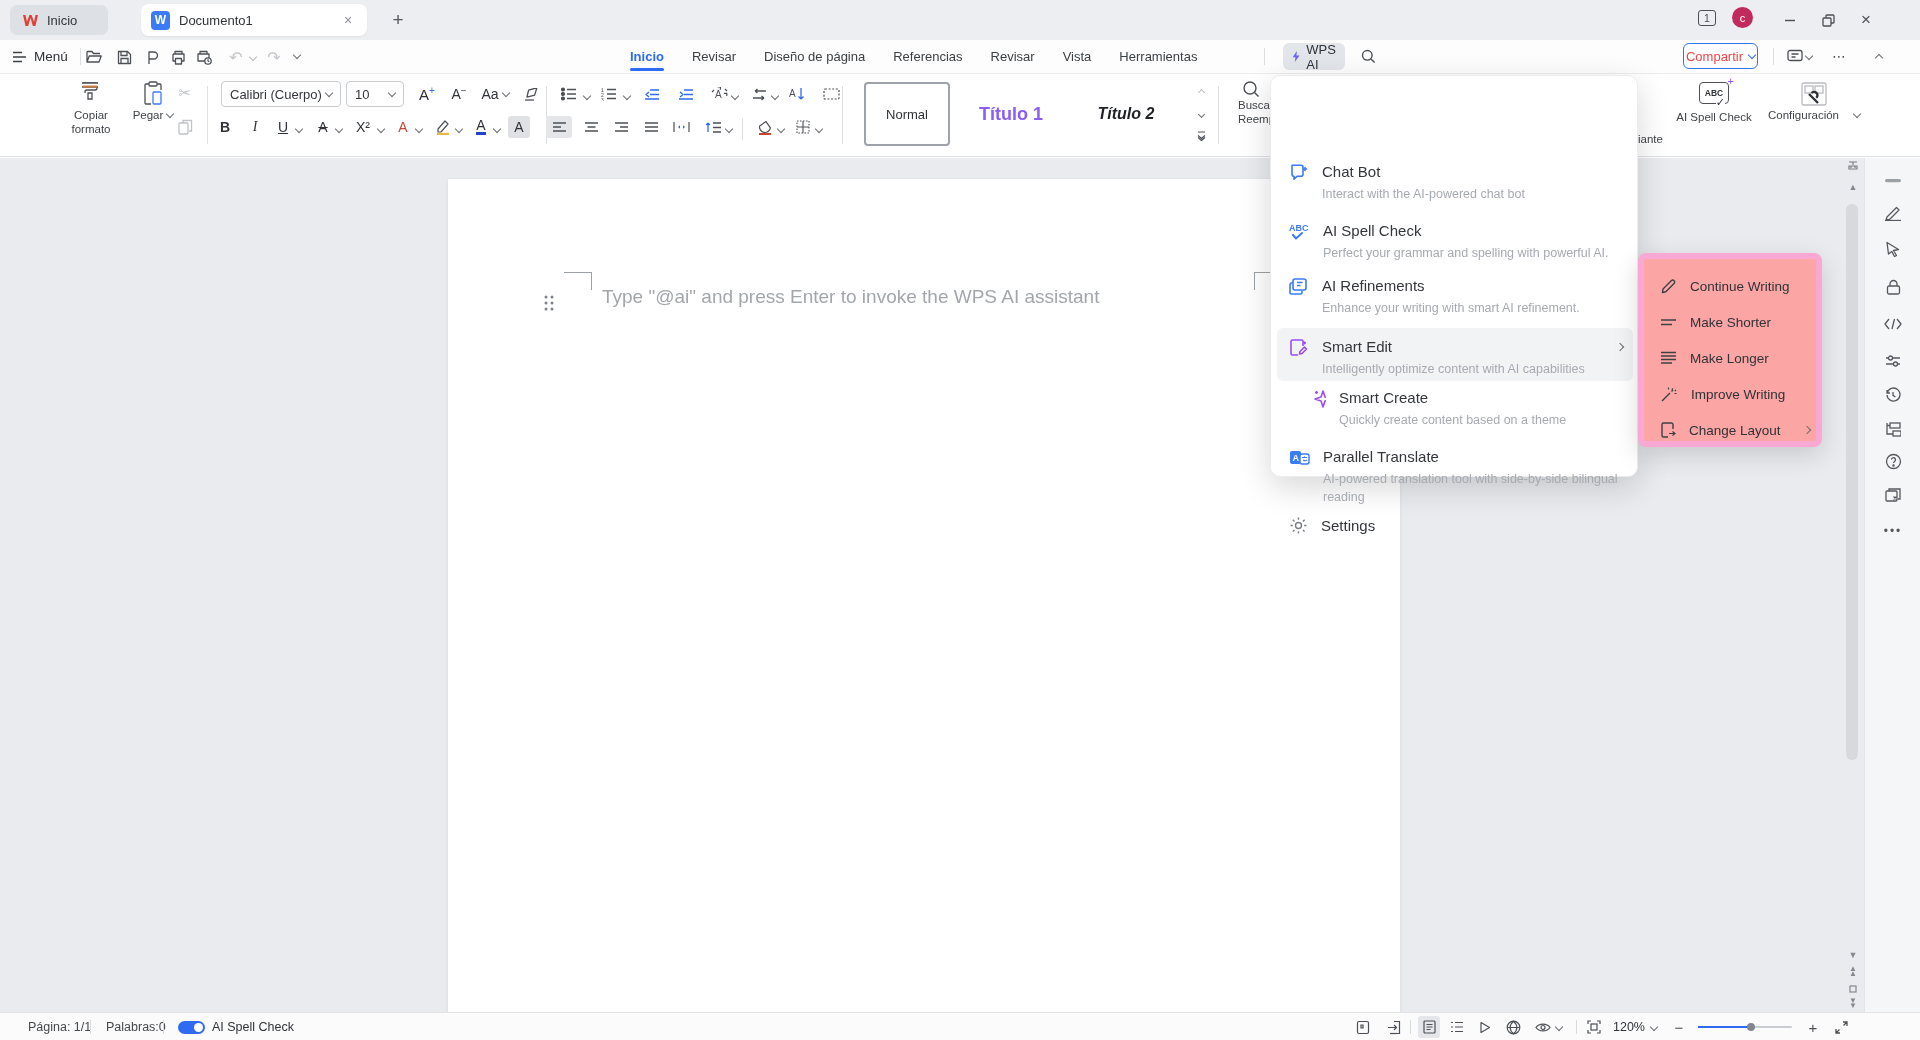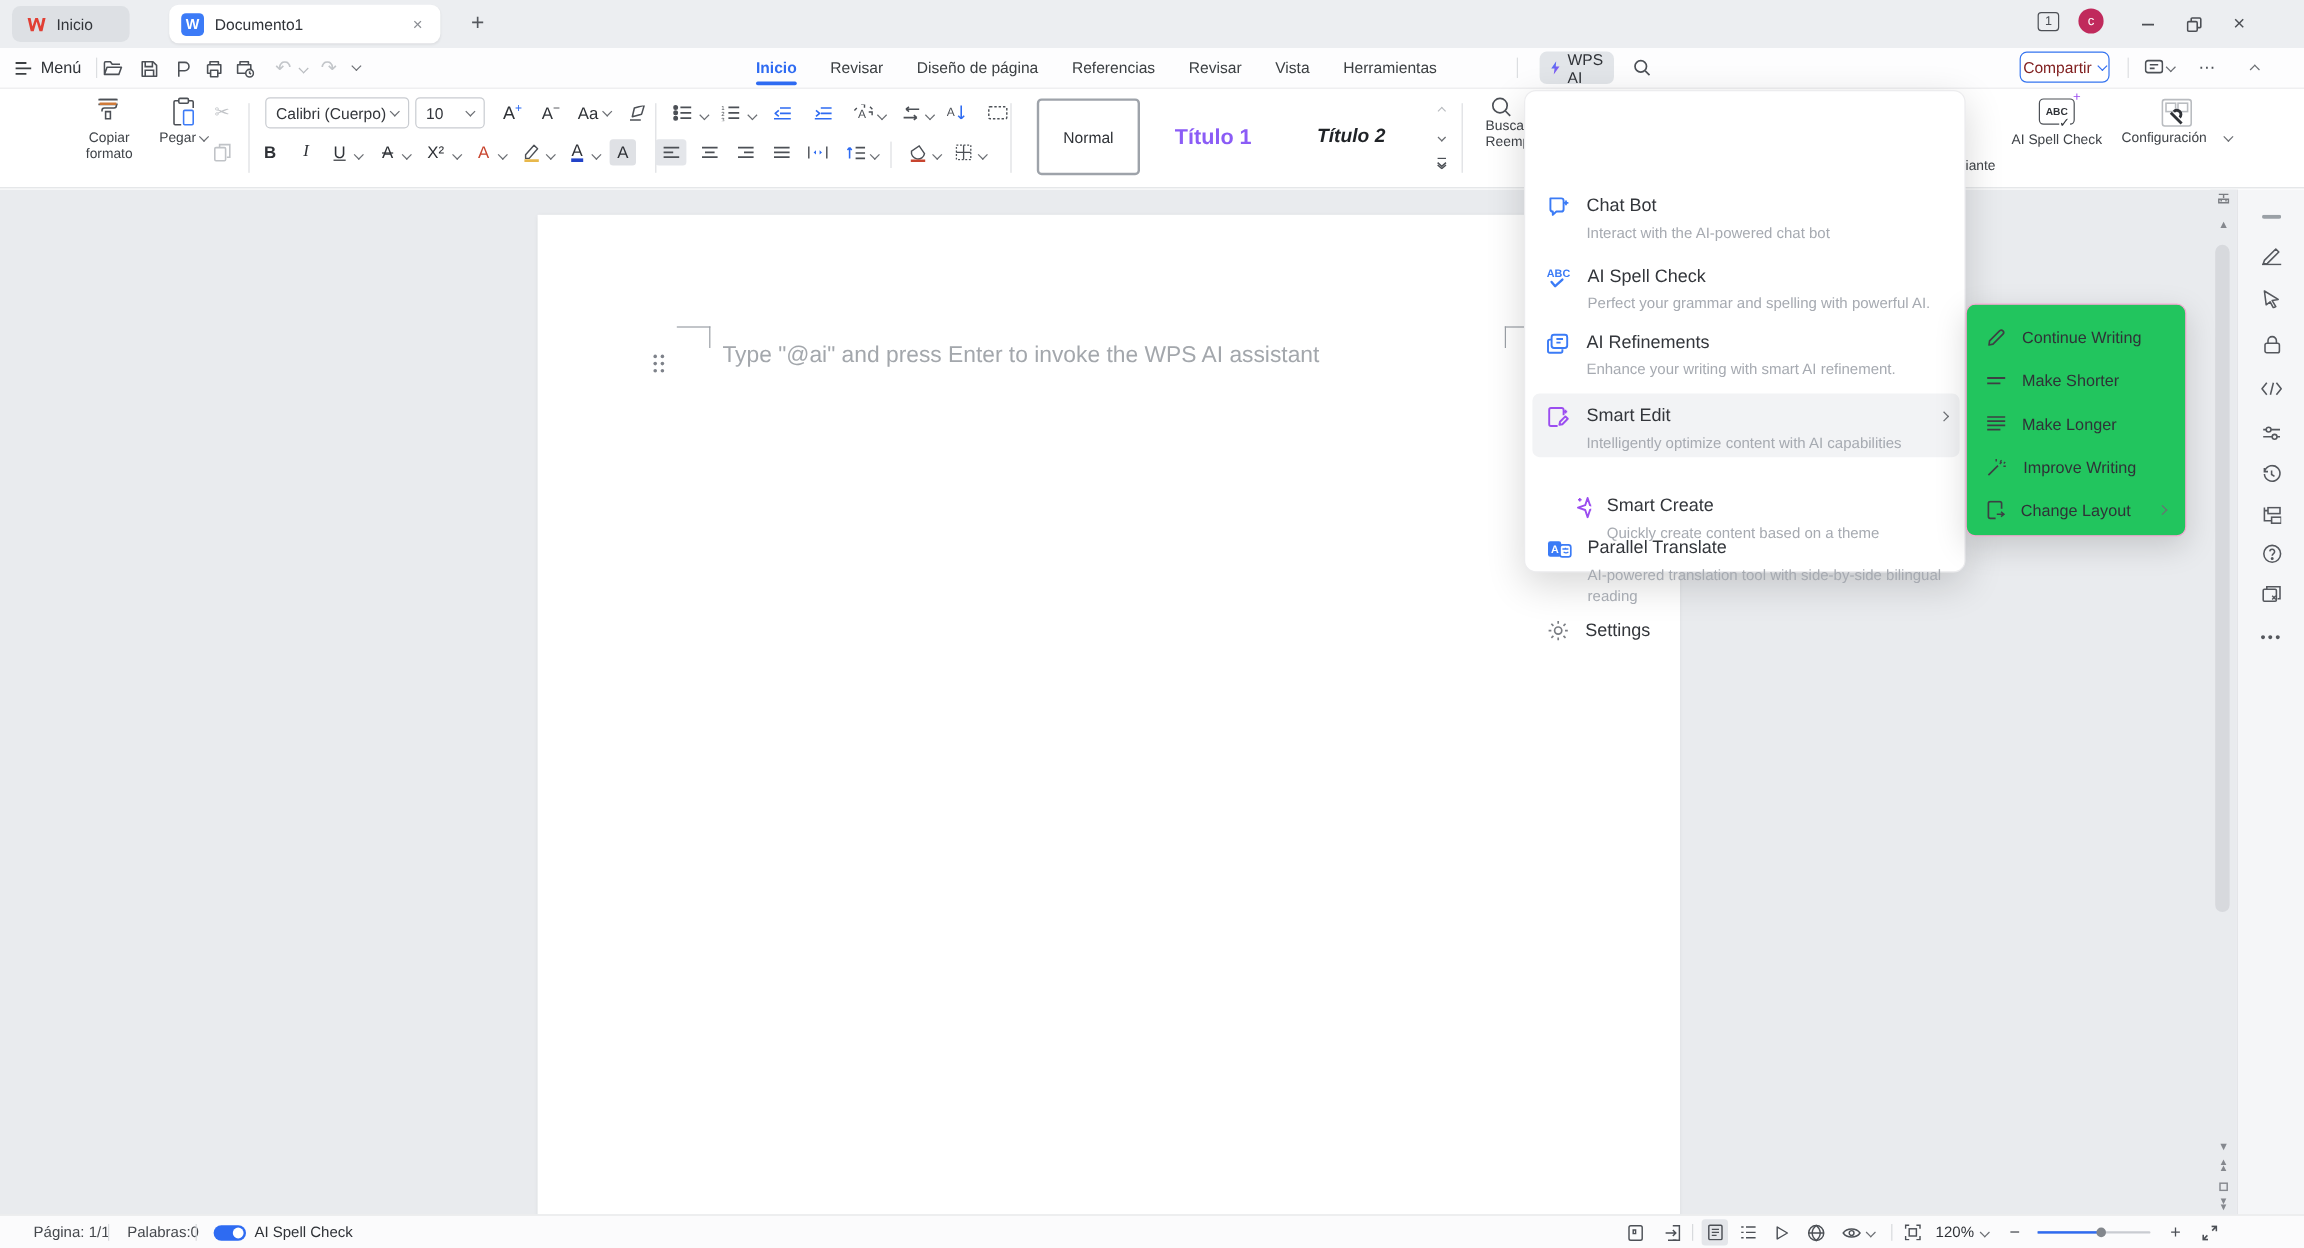--- a/index.html
+++ b/index.html
@@ -26,21 +26,21 @@
   .menu-tab.active { color:#2e6bf2; font-weight:bold; }
   .menu-tab.active::after { content:""; position:absolute; left:2px; right:2px; bottom:1px; height:3px; border-radius:2px; background:#2e6bf2; }
   .qicon { width:24px; height:24px; display:flex; align-items:center; justify-content:center; border-radius:4px; color:#4c5056; }
   .vdiv { width:1px; background:#dcdee1; }
   .chev { width:6px; height:6px; border-right:1.4px solid #6b6e73; border-bottom:1.4px solid #6b6e73; transform:rotate(45deg); display:inline-block; }
   .chev.up { transform:rotate(-135deg); }
   .chev.right { transform:rotate(-45deg); }
   .chev.blue { border-color:#2e6bf2; }
   .chev.gray { border-color:#b9bcc0; }
   .wpsai-pill { position:absolute; left:1283px; top:3px; height:27px; width:62px; background:#e2e5e9; border-radius:6px; display:flex; align-items:center; gap:5px; padding:0 8px; font-size:13px; color:#2f3237; }
-  .share-btn { position:absolute; left:1683px; top:3px; width:75px; height:26px; border:1px solid #3574f0; border-radius:6px; display:flex; align-items:center; justify-content:center; gap:6px; font-size:13px; color:#7f1d1d; background:#fff; }
+  .share-btn { position:absolute; left:1683px; top:3px; width:75px; height:26px; border:1px solid #3574f0; border-radius:6px; display:flex; align-items:center; justify-content:center; gap:6px; font-size:13px; color:#ef4444; background:#fff; }
 
   
   .toolbar { position:absolute; top:73px; left:0; width:1920px; height:84px; background:#fff; border-top:1px solid #ebecee; border-bottom:1px solid #dfe1e4; }
   .big-btn { position:absolute; top:4px; display:flex; flex-direction:column; align-items:center; border-radius:4px; }
   .lbl11 { font-size:11.5px; color:#3f4348; line-height:14px; text-align:center; white-space:nowrap; }
   .ti { position:absolute; width:26px; height:22px; display:flex; align-items:center; justify-content:center; border-radius:3px; color:#43464c; }
   .ti.active { background:#e4e6ea; }
   .glyph { font-size:14px; color:#2f3237; }
   .select-box { position:absolute; height:26px; border:1px solid #c9ccd1; border-radius:4px; background:#fff; display:flex; align-items:center; font-size:13px; color:#33363b; padding:0 8px; justify-content:space-between; }
   .style-cell { position:absolute; top:8px; height:64px; border:1px solid #d4d6da; border-radius:4px; background:#fff; display:flex; align-items:center; justify-content:center; }
@@ -71,21 +71,21 @@
 
   
   .ai-menu { position:absolute; left:1270px; top:75px; width:368px; height:402px; background:#fff; border:1px solid #ececee; border-radius:10px; box-shadow:0 10px 32px rgba(0,0,0,.16); z-index:30; }
   .ai-item { position:absolute; left:0; width:368px; cursor:default; }
   .ai-item .row { display:flex; align-items:flex-start; gap:13px; padding-left:18px; }
   .ai-title { font-size:15px; color:#33363b; line-height:20px; }
   .ai-desc { font-size:12.5px; color:#a6aab1; line-height:18px; margin-top:3px; width:300px; }
   .ai-hl { position:absolute; left:6px; top:-9px; width:356px; height:53px; background:#f2f3f5; border-radius:6px; z-index:-1; }
 
   
-  .sub-menu { position:absolute; left:1638px; top:253px; width:184px; height:194px; background:#22c55e; border:1px solid #f9a8d4; border-radius:8px; box-shadow:0 8px 26px rgba(0,0,0,.15); z-index:31; }
+  .sub-menu { position:absolute; left:1638px; top:253px; width:184px; height:194px; background:#fca5a5; border:6px solid #f9a8d4; border-radius:8px; box-shadow:0 8px 26px rgba(0,0,0,.15); z-index:31; }
   .sub-item { position:absolute; left:8px; width:168px; height:34px; display:flex; align-items:center; gap:13px; padding-left:8px; font-size:13.5px; color:#2f3237; border-radius:5px; }
 </style>
 </head>
 <body>
 
 <div class="titlebar">
   <div class="home-tab">
     <span>
       <svg width="17" height="15" viewBox="0 0 17 15">
           <path d="M1 2 l2.6 11 2.5 0 2.4-8 2.4 8 2.5 0 L16 2 13.5 2 12 9 9.6 2 7.4 2 5 9 3.5 2 Z" fill="#e13f34"></path>
@@ -700,21 +700,21 @@
           <path d="M8 5.5h5.5M8 8.5h3.5"></path>
           <path d="M4 6H2.5A1.5 1.5 0 001 7.5v8A1.5 1.5 0 002.5 17h9a1.5 1.5 0 001.5-1.5V14"></path>
         </svg>
       <div>
         <div class="ai-title">AI Refinements</div>
         <div class="ai-desc">Enhance your writing with smart AI refinement.</div>
       </div>
     </div>
   </div>
 
-  <div class="ai-item" style="top:336px;padding-left:24px;">
+  <div class="ai-item" style="top:312px;padding-left:24px;">
     <div class="row">
       <svg width="20" height="20" style="margin-top:1px;">
         <path d="M10 2 L12 8 L18 10 L12 12 L10 18 L8 12 L2 10 L8 8 Z" fill="none" stroke="#9b4df0" stroke-width="1.6" stroke-linejoin="round"></path>
         <path d="M3.5 2v3M2 3.5h3" stroke="#9b4df0" stroke-width="1.3"></path>
         </svg>
       <div>
         <div class="ai-title">Smart Create</div>
         <div class="ai-desc">Quickly create content based on a theme</div>
       </div>
     </div>

